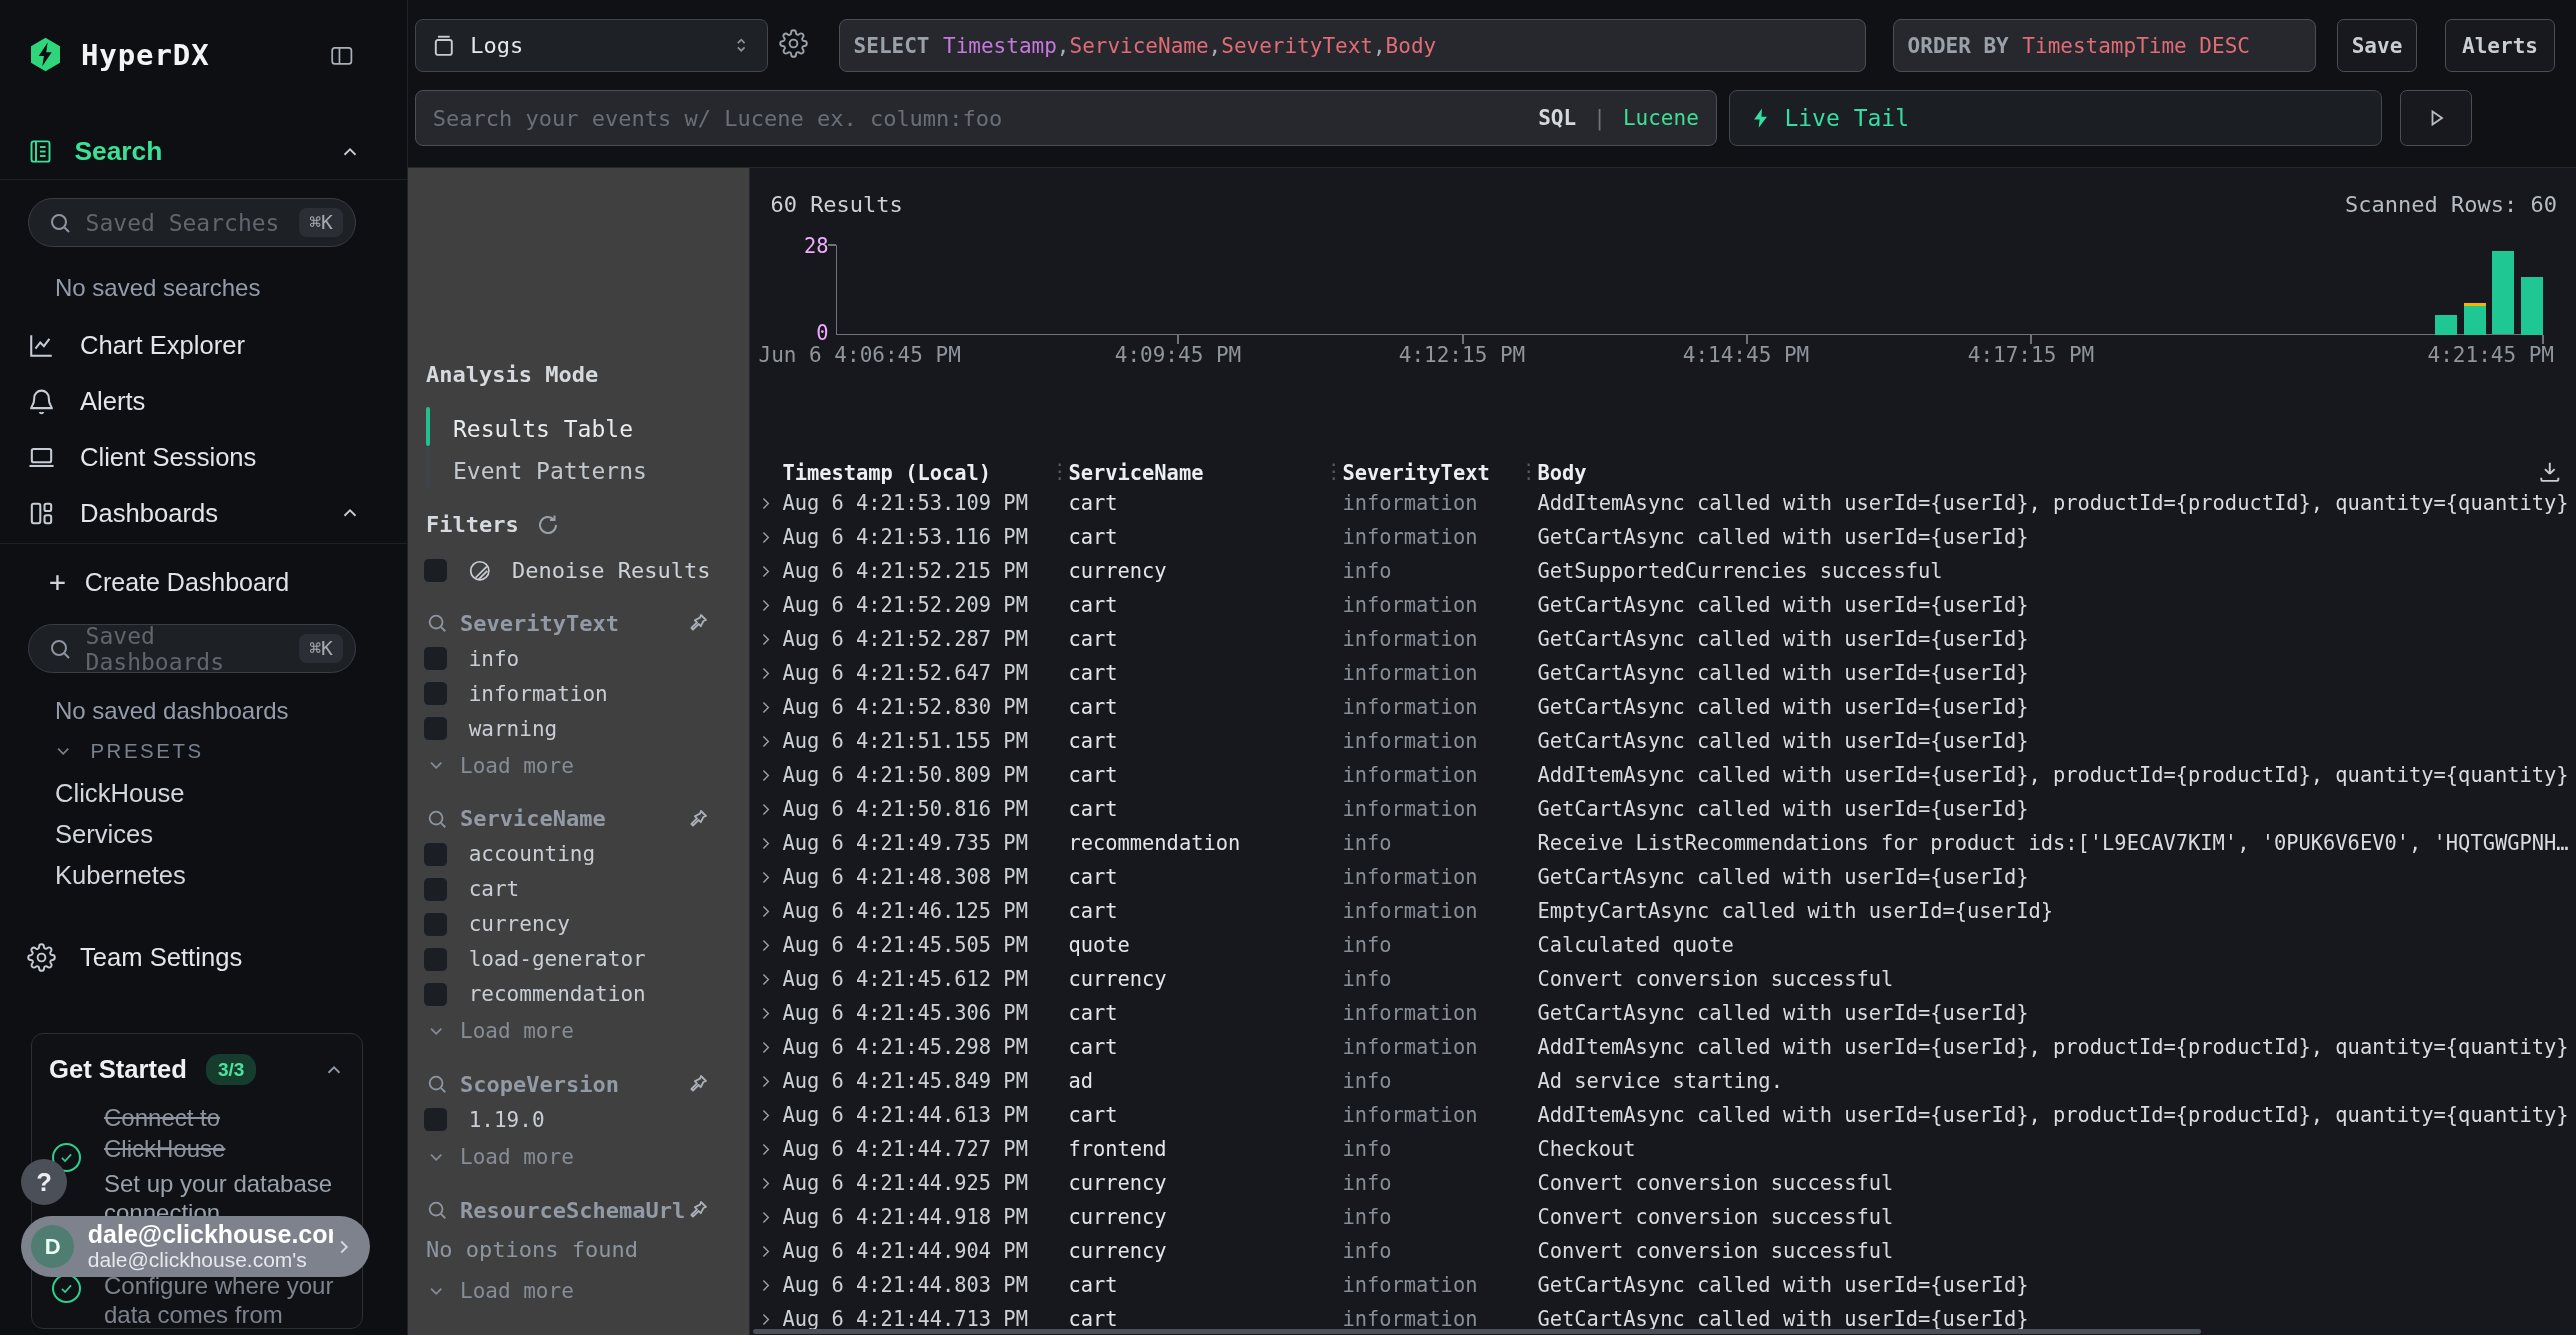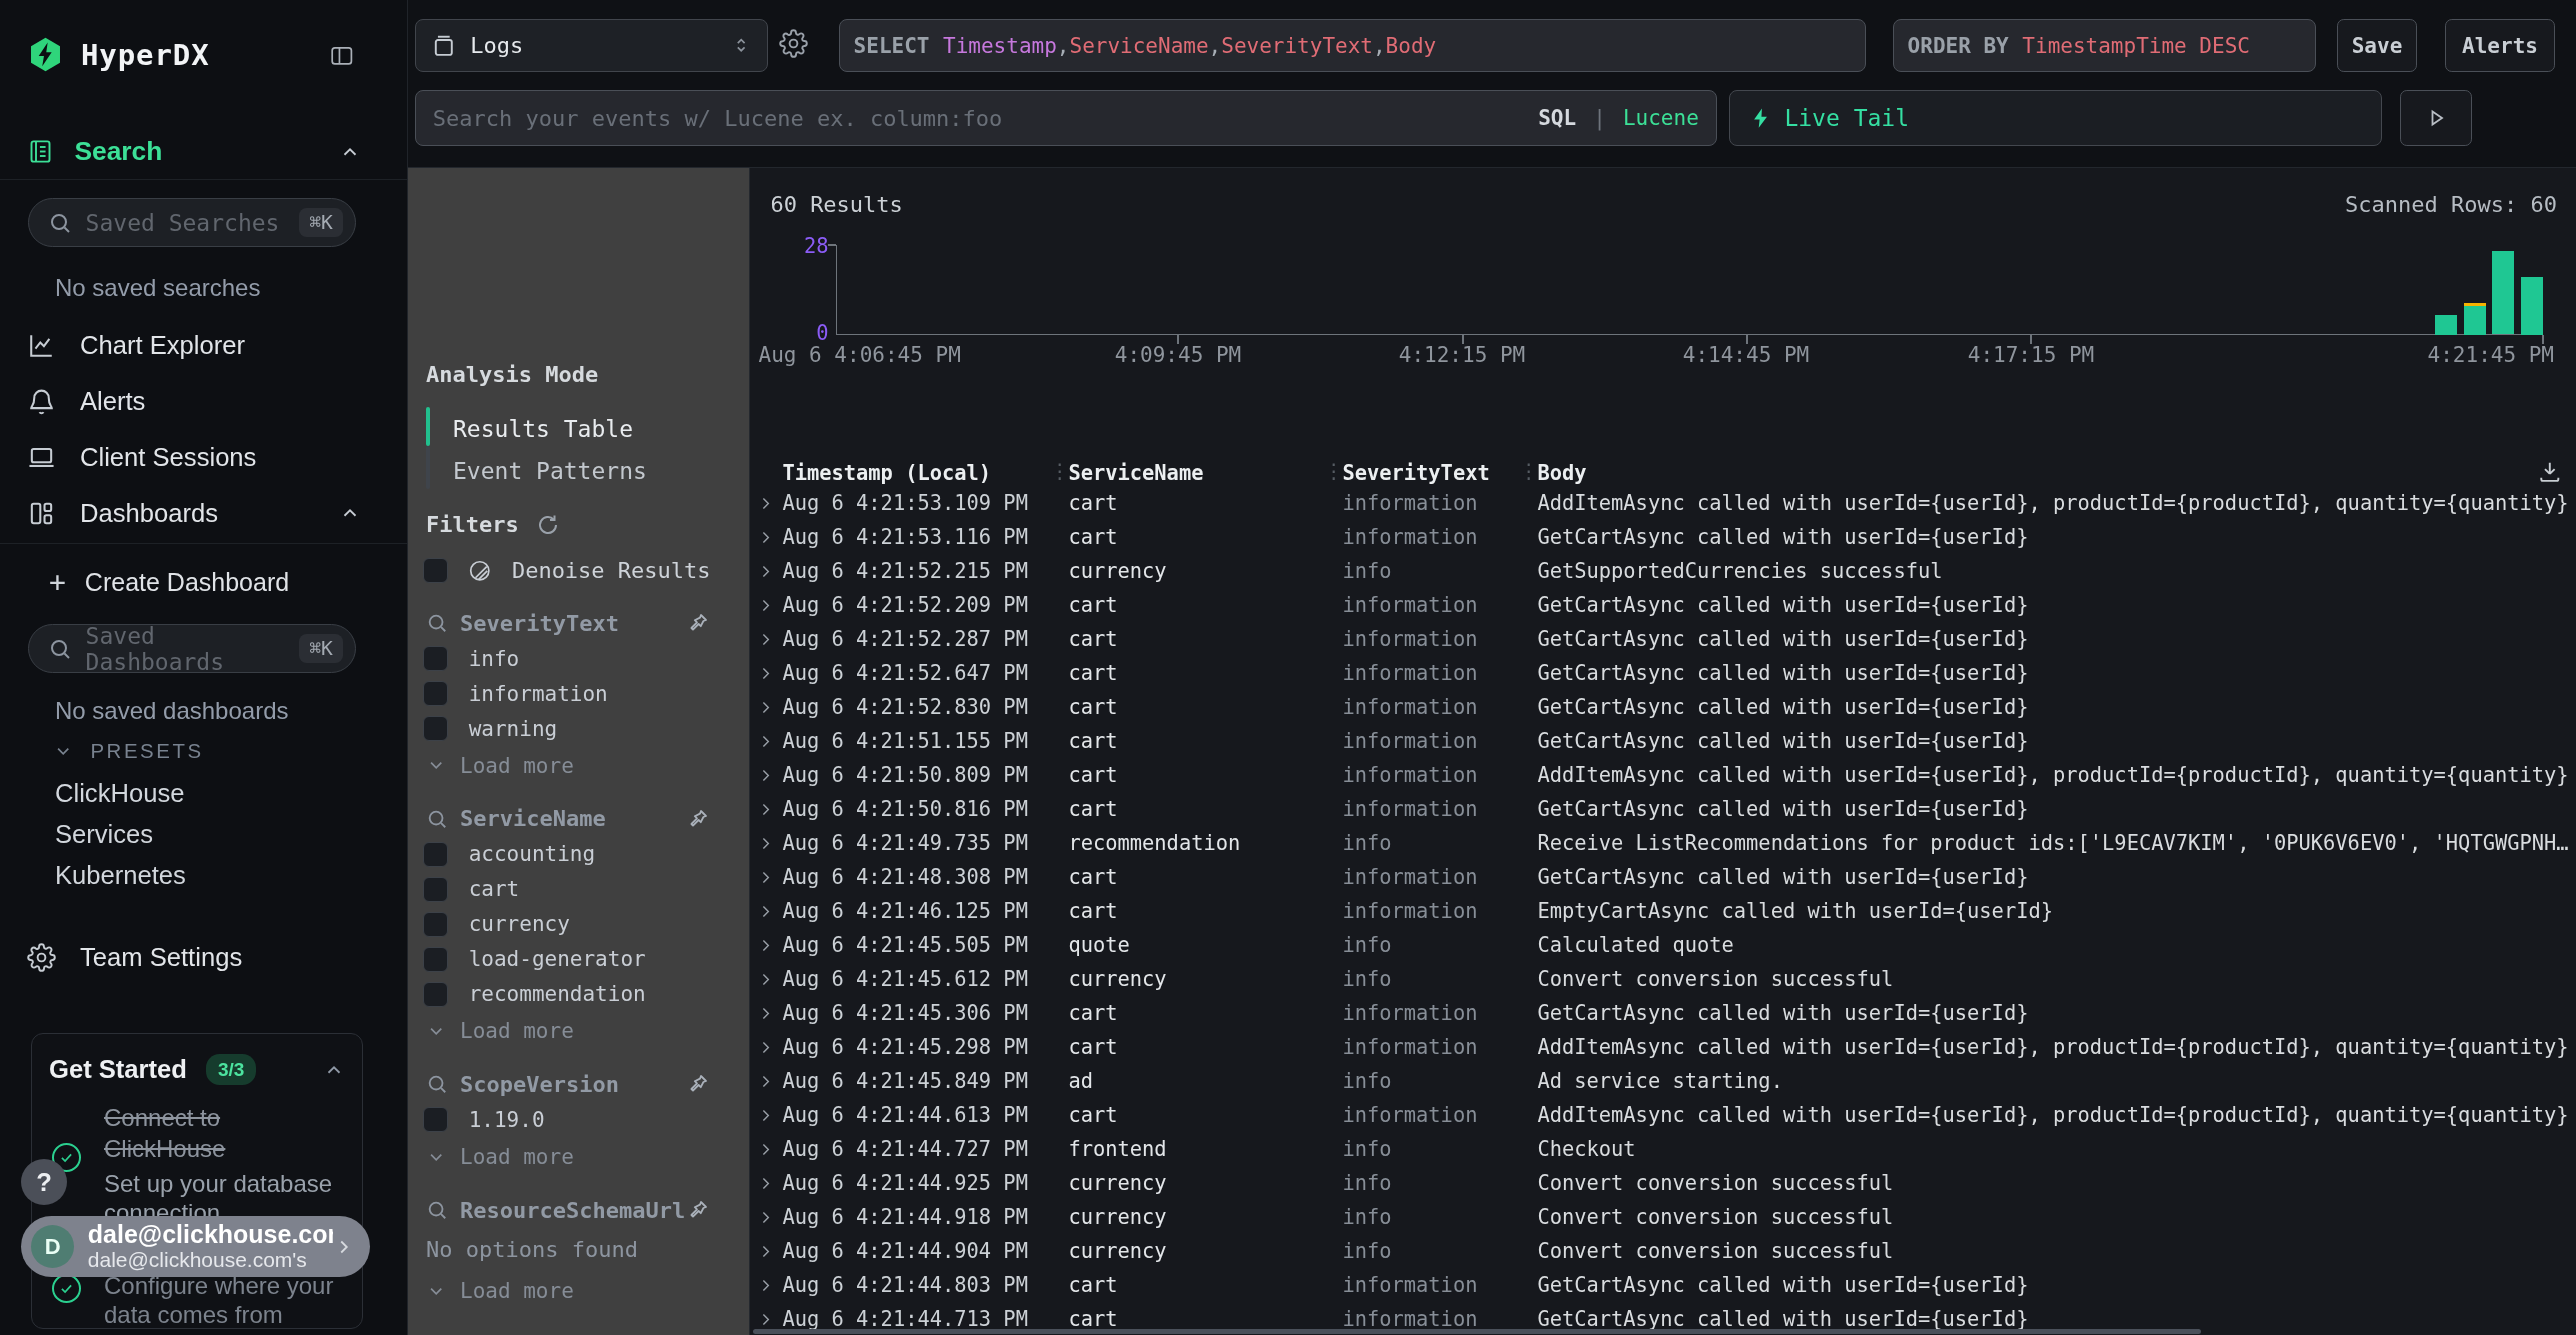--- a/index.html
+++ b/index.html
@@ -120,21 +120,21 @@
   .fg-empty{height:43px;display:flex;align-items:center;padding-left:18px;font-size:22px;color:#8d95a0;}
   .fg-more{height:36px;margin-top:1.7px;display:flex;align-items:center;padding-left:18px;gap:13.6px;color:#868d97;font-size:21px;}
 
   
   #chart-sec{position:absolute;left:0;top:0;right:0;height:221px;}
   #results-line{position:absolute;top:24px;left:20.4px;right:19px;display:flex;justify-content:space-between;font-size:22px;}
   #results-count{color:#ccd1d6;}
   #scanned-rows{color:#b6bcc3;}
   #plot-frame{position:absolute;left:86px;top:77px;width:1706px;height:90px;border-left:1.7px solid #6e747b;border-bottom:1.7px solid #6e747b;box-sizing:border-box;}
   #ytick-top{position:absolute;left:78px;top:76px;width:7.7px;height:1.7px;background:#6e747b;}
-  .ylab{position:absolute;left:25.6px;width:53px;text-align:right;font-size:20.4px;color:#8b5cf6;}
+  .ylab{position:absolute;left:25.6px;width:53px;text-align:right;font-size:20.4px;color:#f0abfc;}
   #ylab-max{top:66px;}
   #ylab-min{top:153px;}
   .xtick{position:absolute;top:167px;width:1.7px;height:8.5px;background:#6e747b;}
   .xlab{position:absolute;top:175px;font-size:21px;color:#8f959d;white-space:nowrap;}
   .bar{position:absolute;width:22px;}
   .bar-g{background:#1fc793;}
   .bar-o{background:#f5b301;}
 
   
   #table-sec{position:absolute;left:0;right:0;top:289px;bottom:0;overflow:hidden;}
@@ -601,21 +601,21 @@
 <div id="main">
   <div id="chart-sec">
     <div id="results-line">
       <span id="results-count">60 Results</span>
       <span id="scanned-rows">Scanned Rows: 60</span>
     </div>
     <div id="ytick-top"></div>
     <div class="ylab" id="ylab-max">28</div>
     <div class="ylab" id="ylab-min">0</div>
     <div id="plot-frame"></div>
-  <div class="xlab" style="left: 8.5px;">Aug 6 4:06:45 PM</div>
+  <div class="xlab" style="left: 8.5px;">Jun 6 4:06:45 PM</div>
       <div class="xtick" style="left: 427px;"></div>
       <div class="xlab" style="left: 300px; width: 256px; text-align: center;">4:09:45 PM</div>
       <div class="xtick" style="left: 712px;"></div>
       <div class="xlab" style="left: 584px; width: 256px; text-align: center;">4:12:15 PM</div>
       <div class="xtick" style="left: 996px;"></div>
       <div class="xlab" style="left: 868px; width: 256px; text-align: center;">4:14:45 PM</div>
       <div class="xtick" style="left: 1280px;"></div>
       <div class="xlab" style="left: 1153px; width: 256px; text-align: center;">4:17:15 PM</div>
       <div class="xtick" style="left: 1792px;"></div>
       <div class="xlab" style="right: 22px; text-align: right;">4:21:45 PM</div>

